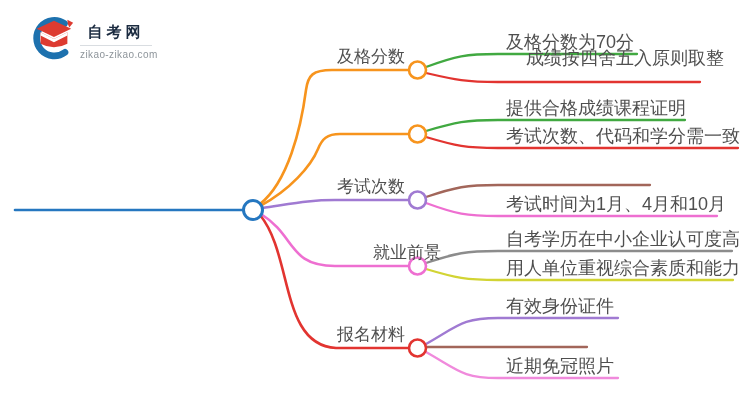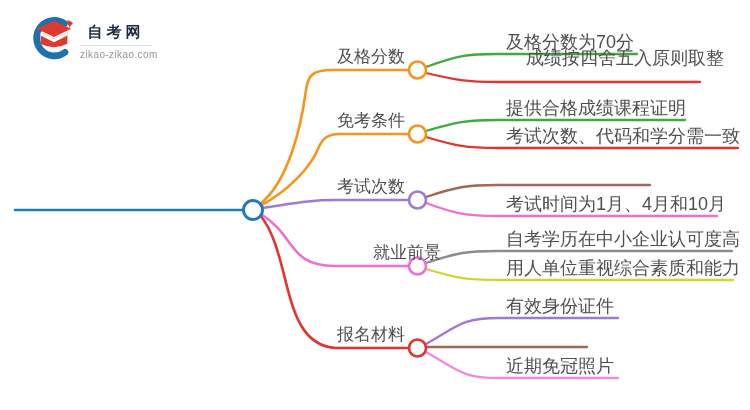--- a/index.html
+++ b/index.html
@@ -75,21 +75,20 @@
     </svg>
     <div class="logo-text">
       <div class="site-name">自考网</div>
       <div class="logo-divider"></div>
       <div class="site-domain">zikao-zikao.com</div>
     </div>
   </div>
 
 
   <div class="node branch-label" style="left:333px;top:46px;">及格分数</div>
-  <div class="node branch-label" style="left:333px;top:110px;">免考条件</div>
   <div class="node branch-label" style="left:333px;top:176px;">考试次数</div>
   <div class="node branch-label" style="left:333px;top:242px;margin-left:36px;">就业前景</div>
   <div class="node branch-label" style="left:333px;top:324px;">报名材料</div>
 
   <div class="node leaf-label" style="top:32px;">及格分数为70分</div>
   <div class="node leaf-label" style="top:48px;margin-left:20px;">成绩按四舍五入原则取整</div>
 
   <div class="node leaf-label" style="top:98px;">提供合格成绩课程证明</div>
   <div class="node leaf-label" style="top:126px;">考试次数、代码和学分需一致</div>
 

